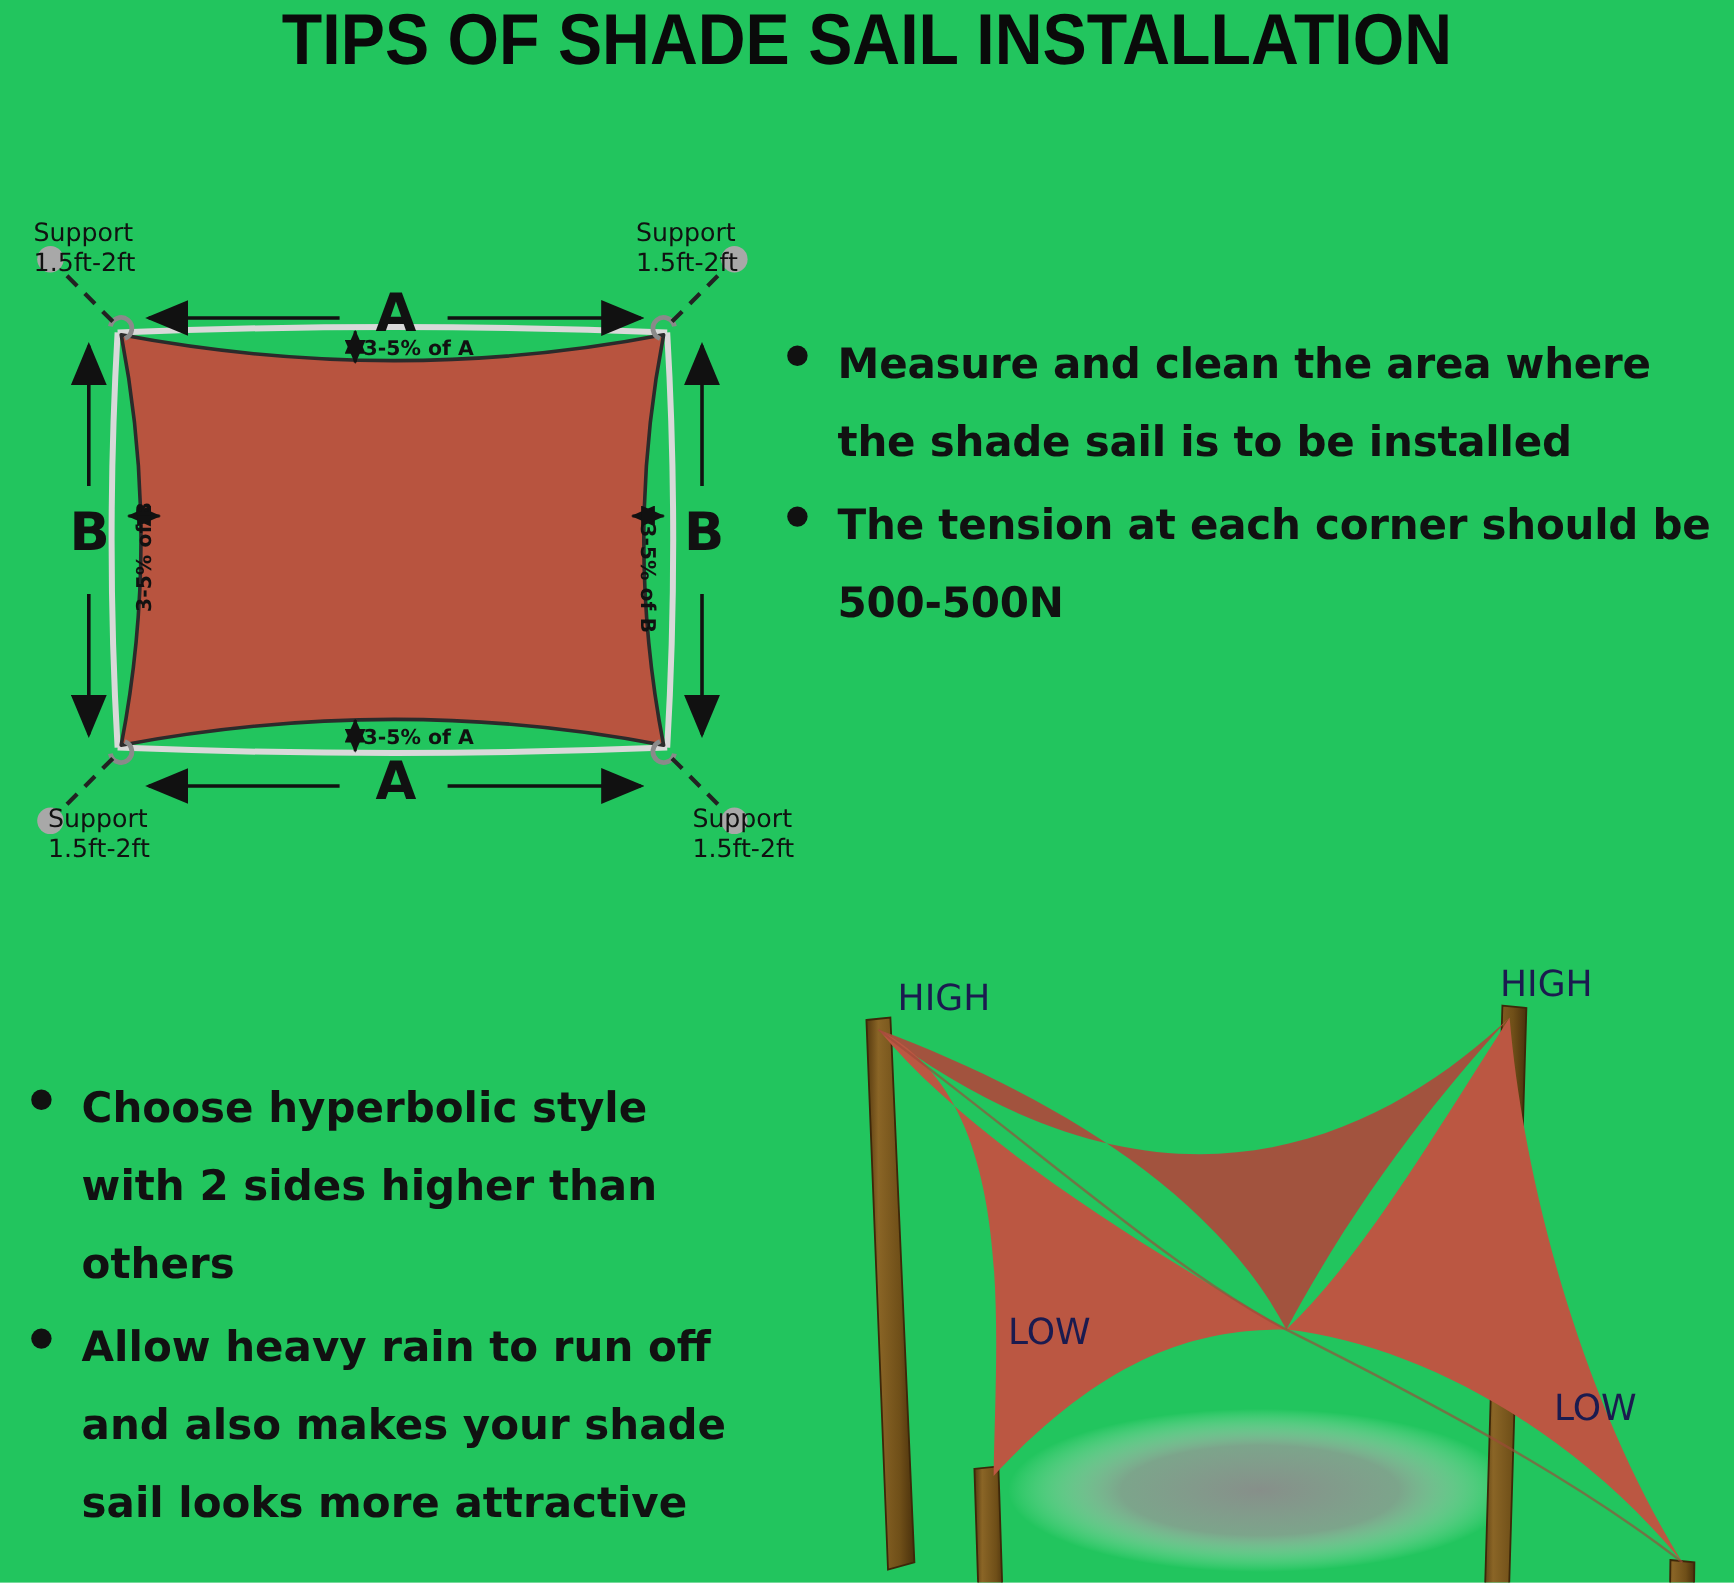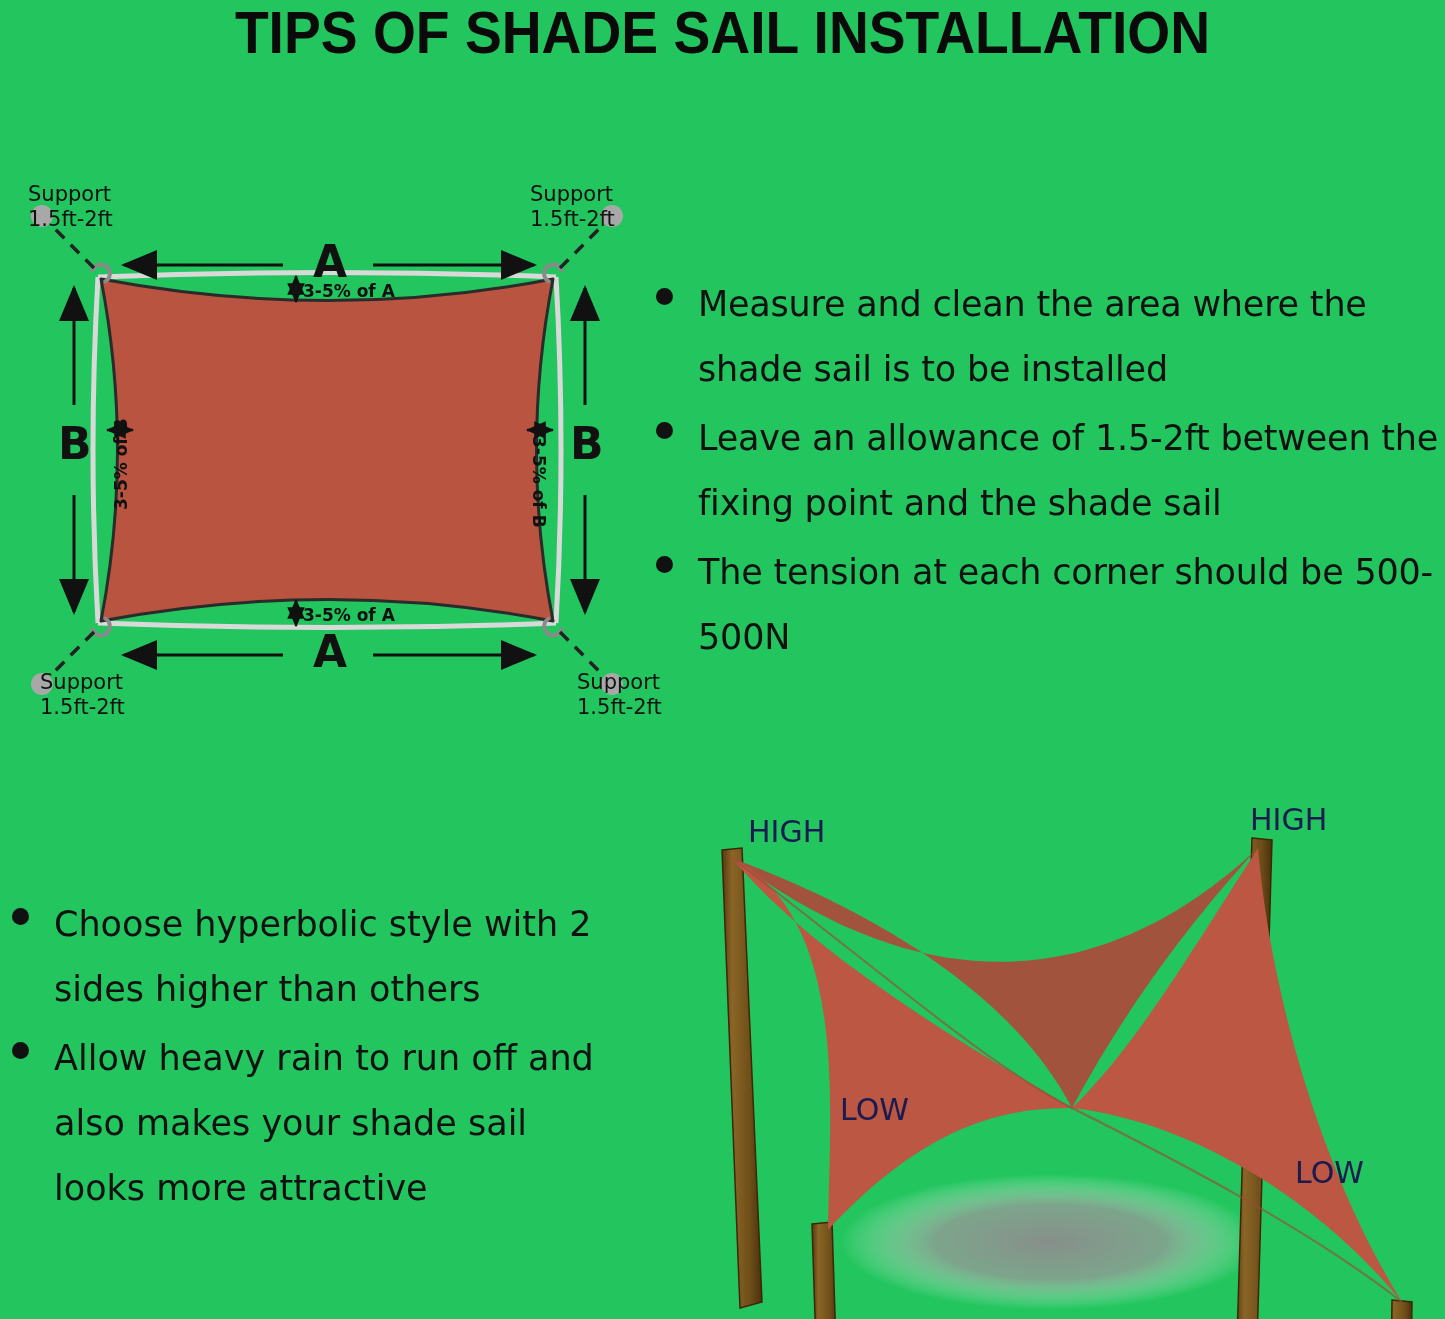--- a/index.html
+++ b/index.html
@@ -39,20 +39,21 @@
 
   
   .svg-layer { position: absolute; left: 0; top: 0; }
 
   
   .bullet-list {
     position: absolute;
     list-style: none;
     margin: 0;
     padding: 0;
+    font-weight: bold;
   }
   .bullet-row {
     position: relative;
     display: block;
     padding-left: 54px;
     margin-bottom: 4px;
   }
   .bullet-dot {
     position: absolute;
     left: 12px;
@@ -70,21 +71,21 @@
   #tips-right {
     left: 644px;
     top: 272px;
     width: 800px;
     font-size: 35px;
     line-height: 65px;
   }
   #tips-right .bullet-text { letter-spacing: -0.2px; }
 
   #tips-bottom {
-    left: 0px;
+    left: 14px;
     top: 892px;
     width: 620px;
     font-size: 35px;
     line-height: 65px;
   }
 
   
   .lbl {
     position: absolute;
     color: #111111;
@@ -218,24 +219,20 @@
 
   <div class="lbl lbl-pct" style="left:303px; top:282px;">3-5% of A</div>
   <div class="lbl lbl-pct" style="left:303px; top:606px;">3-5% of A</div>
   <div class="lbl lbl-pct rot-ccw" style="left:112px; top:510px;">3-5% of B</div>
   <div class="lbl lbl-pct rot-cw" style="left:548px; top:436px;">3-5% of B</div>
 
   <ul class="bullet-list" id="tips-right">
     <li class="bullet-row">
       <span class="bullet-dot"></span>
       <span class="bullet-text">Measure and clean the area where the shade sail is to be installed</span>
-    </li>
-    <li class="bullet-row">
-      <span class="bullet-dot"></span>
-      <span class="bullet-text">Leave an allowance of 1.5-2ft between the fixing point and the shade sail</span>
     </li>
     <li class="bullet-row">
       <span class="bullet-dot"></span>
       <span class="bullet-text">The tension at each corner should be 500-500N</span>
     </li>
   </ul>
 
   <ul class="bullet-list" id="tips-bottom">
     <li class="bullet-row">
       <span class="bullet-dot"></span>

